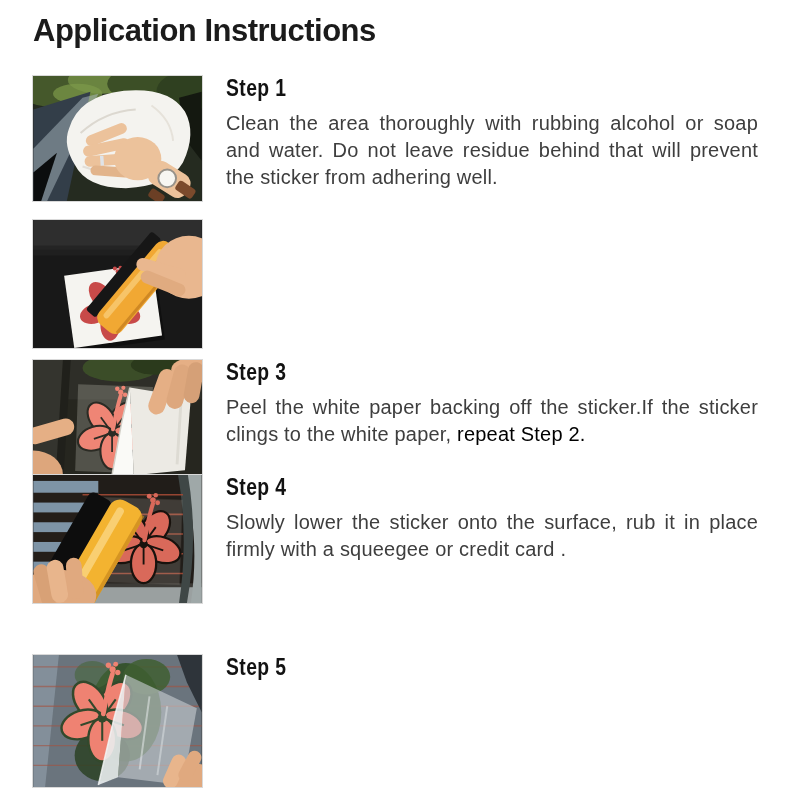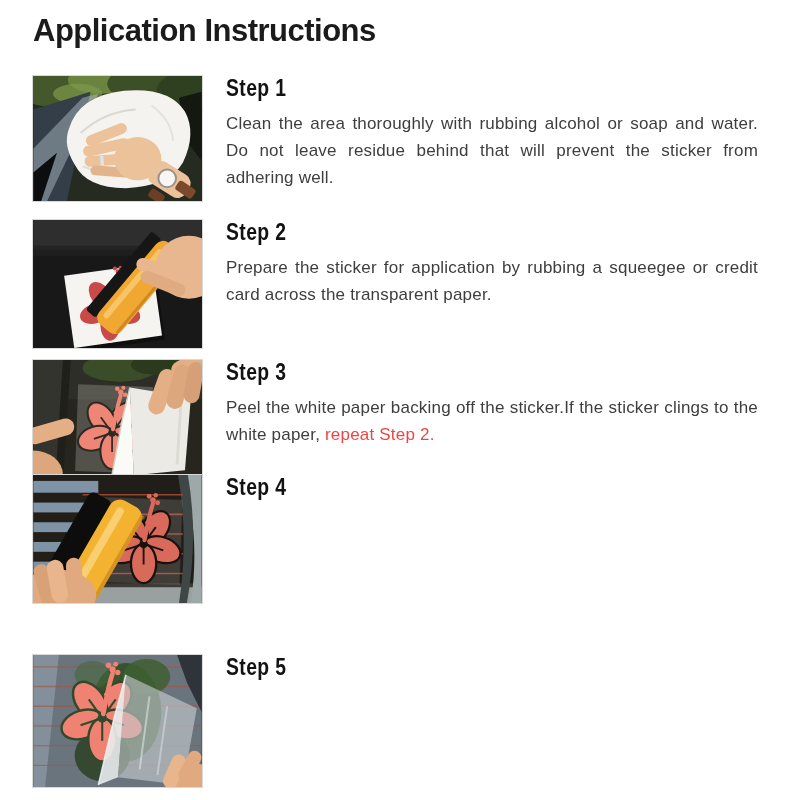--- a/index.html
+++ b/index.html
@@ -8,23 +8,23 @@
   .title{position:absolute;left:33px;top:13px;margin:0;font-size:31px;font-weight:700;
          color:#1b1b1b;letter-spacing:-0.5px;}
   .row{position:absolute;left:0;width:800px;}
   .photo{position:absolute;left:32px;top:0;width:171px;height:130px;
          border:1px solid #d9d9d9;box-sizing:border-box;overflow:hidden;background:#222;}
   .photo svg{display:block;width:100%;height:100%;}
   .content{position:absolute;left:226px;top:0;width:532px;}
   .step-heading{margin:0;font-size:23px;line-height:26px;font-weight:700;color:#121212;
                 display:inline-block;transform:scaleX(0.84);transform-origin:0 50%;
                 letter-spacing:0.5px;}
-  .step-text{margin:9px 0 0 0;font-size:17px;line-height:27px;color:#3e3e3e;
+  .step-text{margin:9px 0 0 0;font-size:20px;line-height:27px;color:#3e3e3e;
              text-align:justify;letter-spacing:0.2px;}
-  .red{color:#ef4444;}
+  .red{color:#000000;}
   .defs-holder{position:absolute;width:0;height:0;overflow:hidden;}
 </style>
 </head>
 <body>
 
 <div class="page">
 
   <svg class="defs-holder" aria-hidden="true">
     <defs>
       <g id="hibiscus">
@@ -110,24 +110,20 @@
           <rect x="56" y="61" width="90" height="6" rx="3" fill="#f7c468"></rect>
           <rect x="52" y="82" width="100" height="3" fill="#c77f1f" opacity="0.8"></rect>
         </g>
         <g>
           <ellipse cx="158" cy="48" rx="34" ry="32" fill="#e9b78f"></ellipse>
           <rect x="104" y="44" width="52" height="13" rx="6.5" fill="#e9b78f" transform="rotate(16 130 50)"></rect>
           <rect x="108" y="58" width="48" height="13" rx="6.5" fill="#e0ab80" transform="rotate(22 132 64)"></rect>
         </g>
       </svg>
     </div>
-    <div class="content">
-      <h2 class="step-heading">Step 2</h2><br>
-      <p class="step-text"><span>Prepare the sticker for application by rubbing a squeegee or credit card across the transparent paper.</span><span class="red"></span></p>
-    </div>
   </section>
 
   <section class="row" style="top:359px;height:130px;">
     <div class="photo">
       <svg viewBox="0 0 171 130">
         <rect width="171" height="130" fill="#26261f"></rect>
         <rect width="171" height="40" fill="#2e2e28"></rect>
         <ellipse cx="88" cy="8" rx="38" ry="14" fill="#3d5128" opacity="0.9"></ellipse>
         <ellipse cx="125" cy="5" rx="26" ry="10" fill="#2b3a1c"></ellipse>
         <path d="M0,0 L36,0 L28,130 L0,130 Z" fill="#34342e"></path>
@@ -190,20 +186,21 @@
         <g>
           <ellipse cx="24" cy="122" rx="40" ry="26" fill="#e0a97f"></ellipse>
           <rect x="4" y="90" width="16" height="44" rx="8" fill="#d8a176" transform="rotate(-16 12 112)"></rect>
           <rect x="16" y="86" width="17" height="44" rx="8.5" fill="#e8b58c" transform="rotate(-10 24 108)"></rect>
           <rect x="34" y="84" width="16" height="42" rx="8" fill="#e0a97f" transform="rotate(-4 42 105)"></rect>
         </g>
       </svg>
     </div>
     <div class="content">
       <h2 class="step-heading">Step 4</h2><br>
+      <p class="step-text"><span>Slowly lower the sticker onto the surface, rub it in place firmly with a squeegee or credit card .</span><span class="red"></span></p>
     </div>
   </section>
 
   <section class="row" style="top:644px;height:134px;margin-top:10px;">
     <div class="photo" style="height:134px;">
       <svg viewBox="0 0 171 134">
         <rect width="171" height="134" fill="#6a747d"></rect>
         <path d="M0,0 L26,0 L12,134 L0,134 Z" fill="#8e9ba6" opacity="0.7"></path>
         <g stroke="#a5523f" stroke-width="1.4" opacity="0.6">
           <line x1="0" y1="12" x2="171" y2="12"></line>

